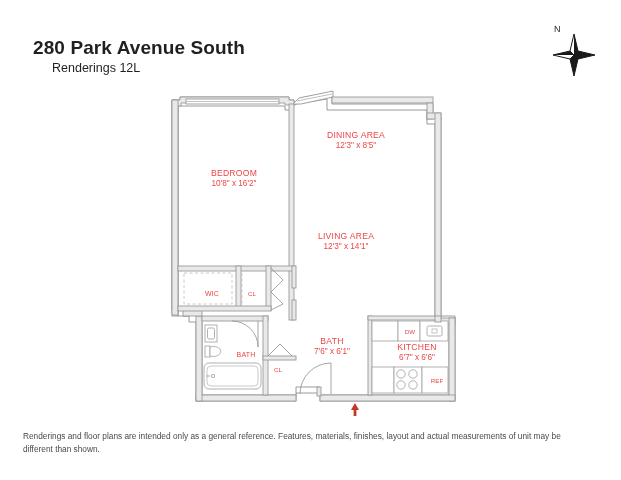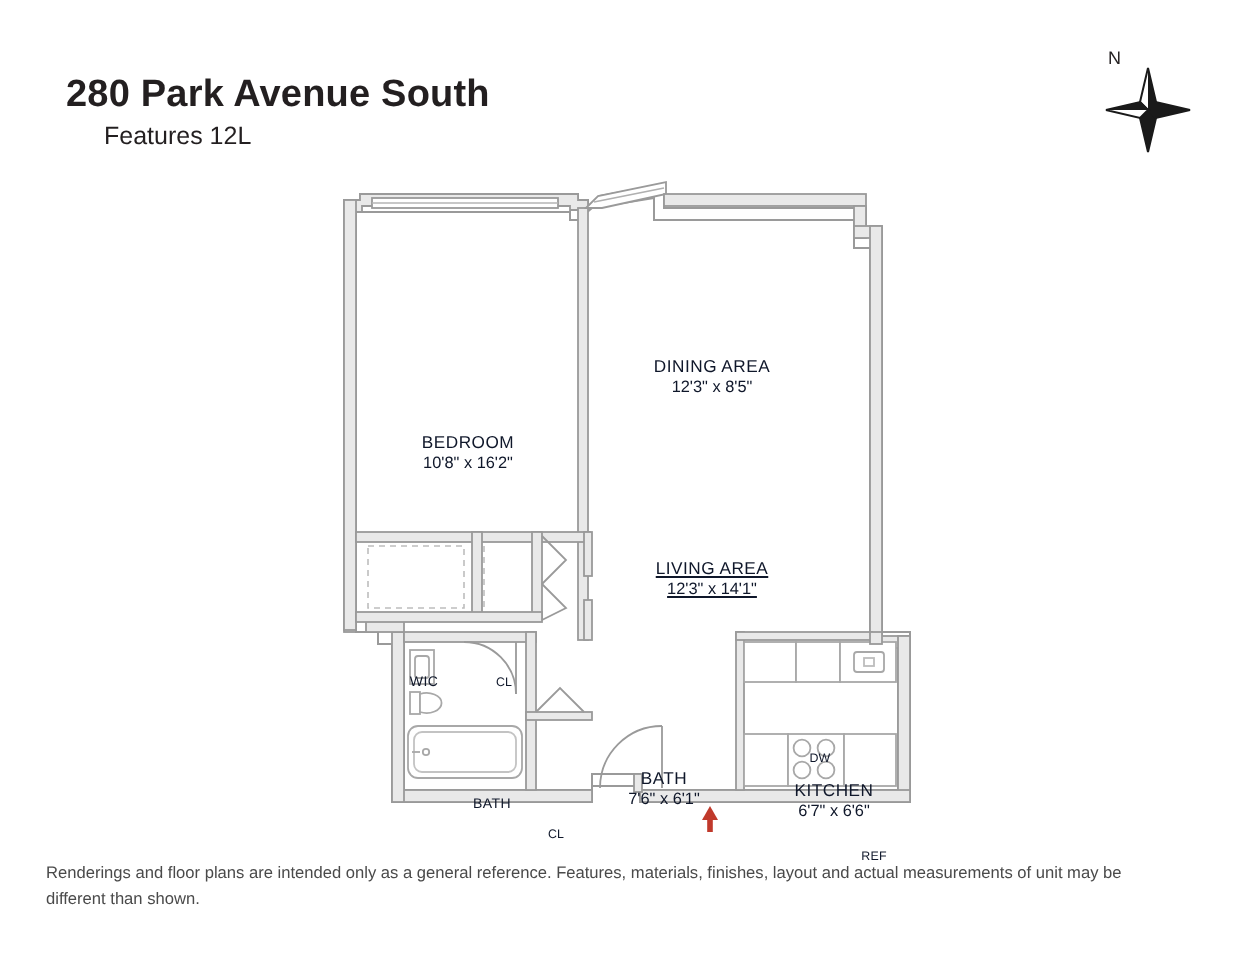--- a/index.html
+++ b/index.html
@@ -16,31 +16,31 @@
   .compass .n{position:absolute;left:3px;top:0px;font-size:9px;}
   .compass svg{position:absolute;left:0;top:8px;}
 
   .plan{position:absolute;left:0;top:0;width:621px;height:480px;}
 
   .disclaimer{
     position:absolute;left:23px;top:430px;width:545px;
     font-size:8.3px;line-height:12.5px;color:#4a4a4a;
   }
 
-  .lbl{position:absolute;text-align:center;color:#0f172a;margin-top:48px;}
+  .lbl{position:absolute;text-align:center;color:#ef4444;}
   .lbl .nm{font-size:8.6px;letter-spacing:.25px;white-space:nowrap;}
   .lbl .dm{font-size:8.2px;white-space:nowrap;margin-top:1px;}
   .lbl.small .nm{font-size:7px;letter-spacing:.2px;}
   .lbl.tiny .nm{font-size:6.2px;letter-spacing:.1px;}
 </style>
 </head>
 <body>
 
 <div class="title">280 Park Avenue South</div>
-<div class="subtitle">Features 12L</div>
+<div class="subtitle">Renderings 12L</div>
 
 <div class="compass">
   <span class="n">N</span>
   <svg width="46" height="46" viewBox="0 0 46 46">
     <polygon points="23,2 27,19 23,23 19,19" fill="#ffffff" stroke="#1a1a1a" stroke-width="1"></polygon>
     <polygon points="23,44 27,27 23,23 19,27" fill="#1a1a1a" stroke="#1a1a1a" stroke-width="1"></polygon>
     <polygon points="2,23 19,27 23,23 19,19" fill="#ffffff" stroke="#1a1a1a" stroke-width="1"></polygon>
     <polygon points="44,23 27,27 23,23 27,19" fill="#1a1a1a" stroke="#1a1a1a" stroke-width="1"></polygon>
     <polygon points="23,2 27,19 23,23" fill="#1a1a1a"></polygon>
     <polygon points="2,23 19,19 23,23" fill="#1a1a1a"></polygon>
@@ -183,21 +183,21 @@
 <div class="lbl" style="left:194px;top:168px;width:80px;">
   <div class="nm">BEDROOM</div>
   <div class="dm">10'8" x 16'2"</div>
 </div>
 
 <div class="lbl" style="left:311px;top:130px;width:90px;">
   <div class="nm">DINING AREA</div>
   <div class="dm">12'3" x 8'5"</div>
 </div>
 
-<div class="lbl" style="left:311px;top:231px;width:90px;text-decoration:underline;">
+<div class="lbl" style="left:301px;top:231px;width:90px;">
   <div class="nm">LIVING AREA</div>
   <div class="dm">12'3" x 14'1"</div>
 </div>
 
 <div class="lbl" style="left:296px;top:336px;width:72px;">
   <div class="nm">BATH</div>
   <div class="dm">7'6" x 6'1"</div>
 </div>
 
 <div class="lbl" style="left:370px;top:342px;width:70px;padding-left:12px;">

